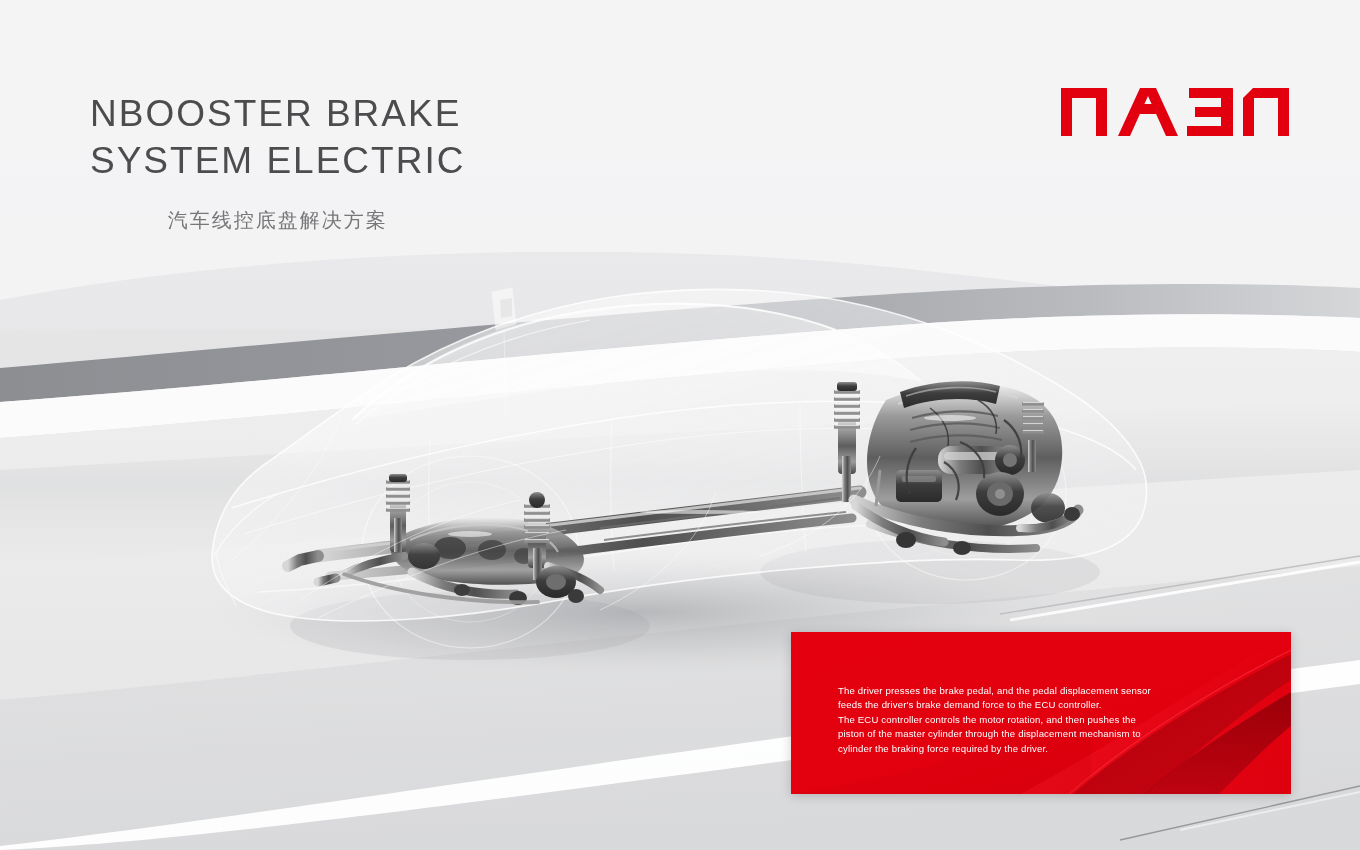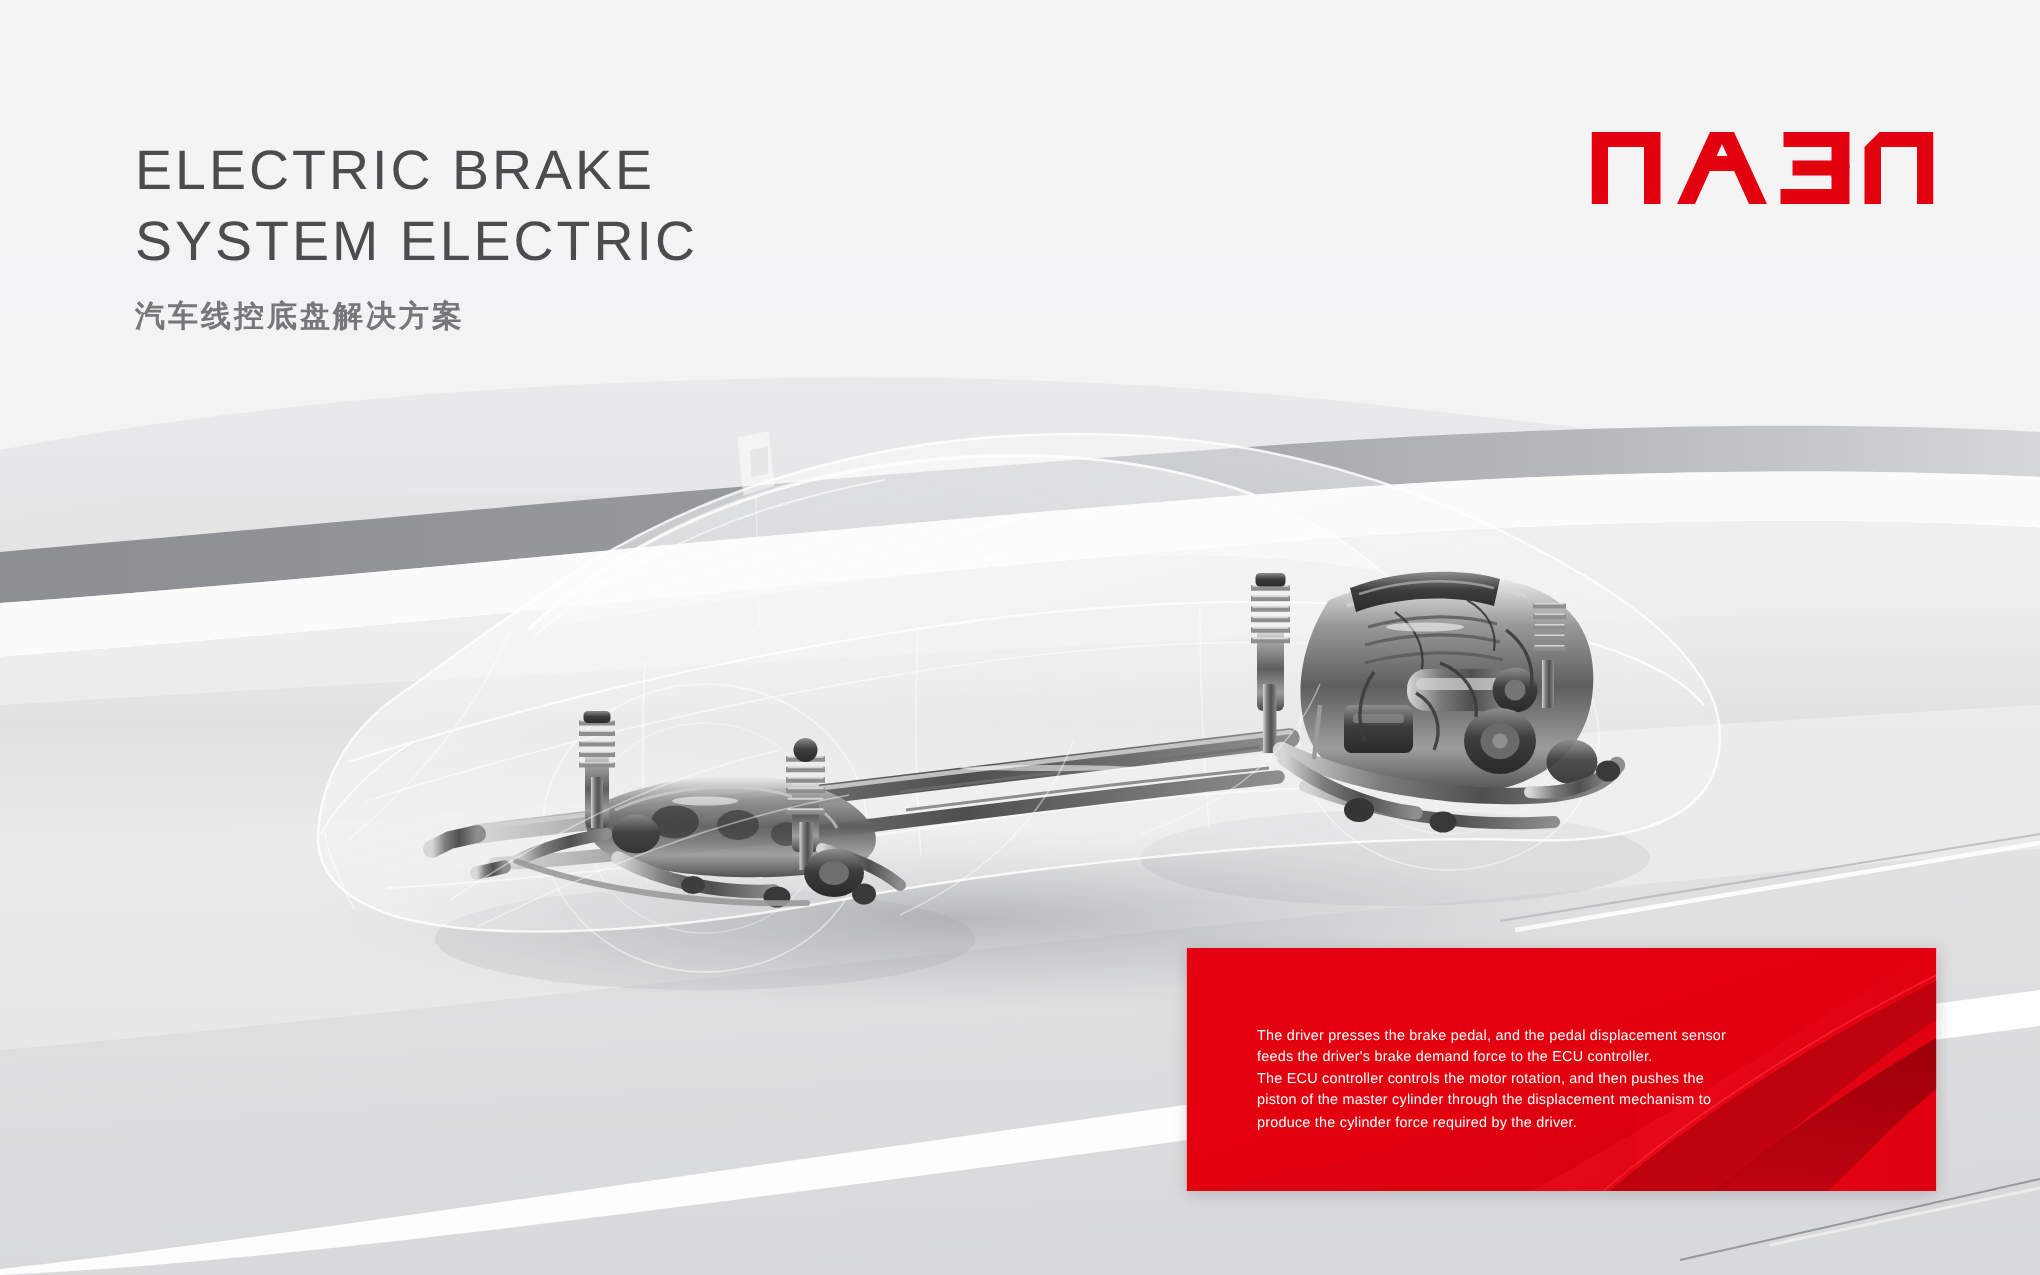--- a/index.html
+++ b/index.html
@@ -18,22 +18,22 @@
   }
   .bg-svg{position:absolute;inset:0;width:1360px;height:850px;}
 
   
   .title-block{position:absolute;left:90px;top:90px;}
   .title-line{
     font-size:37px;line-height:47px;letter-spacing:2.0px;
     color:#4c4c4e;font-weight:300;white-space:nowrap;
   }
   .subtitle{
-    margin-top:13px;font-size:20px;letter-spacing:2.0px;
-    color:#77777a;font-weight:700;white-space:nowrap;
+    margin-top:23px;font-size:20px;letter-spacing:2.0px;
+    color:#77777a;font-weight:400;white-space:nowrap;text-align:center;
   }
 
   
   .logo{position:absolute;left:1061px;top:82px;width:228px;height:54px;}
 
   
   .red-panel{
     position:absolute;left:791px;top:632px;width:500px;height:162px;
     overflow:hidden;
     box-shadow:0 2px 10px rgba(0,0,0,.18);
@@ -385,21 +385,21 @@
     <g stroke="#ffffff" stroke-width="1" fill="none" opacity=".45">
       <path d="M300,600 C 360,560 430,520 520,500"></path>
       <path d="M318,618 C 392,582 470,548 566,530"></path>
       <path d="M600,610 C 660,582 700,540 716,492"></path>
       <path d="M760,556 C 820,536 862,500 880,456"></path>
       <path d="M232,560 C 280,520 320,470 340,420"></path>
     </g>
   </svg>
 
   <div class="title-block">
-    <div class="title-line">ELECTRIC BRAKE</div>
+    <div class="title-line">NBOOSTER BRAKE</div>
     <div class="title-line">SYSTEM ELECTRIC</div>
     <div class="subtitle">汽车线控底盘解决方案</div>
   </div>
 
   <div class="logo">
     <svg viewBox="0 0 228 54" width="228" height="54">
       <g fill="#e2000f">
 
         <path d="M0,54 L0,6 L46,6 L40,16 L11,16 L11,54 Z"></path>
         <path d="M35,54 L35,16 L46,6 L46,54 Z"></path>
@@ -450,17 +450,17 @@
       <path d="M500,18 C 420,58 338,110 278,162" fill="none" stroke="#ff3a46" stroke-width="1.2" opacity=".5"></path>
 
       <path d="M0,162 C 90,150 200,120 300,78 L300,162 Z" fill="#c9000c" opacity=".18"></path>
     </svg>
 
     <div class="red-text">
       <p>The driver presses the brake pedal, and the pedal displacement sensor</p>
       <p>feeds the driver's brake demand force to the ECU controller.</p>
       <p>The ECU controller controls the motor rotation, and then pushes the</p>
       <p>piston of the master cylinder through the displacement mechanism to</p>
-      <p>produce the cylinder force required by the driver.</p>
+      <p>cylinder the braking force required by the driver.</p>
     </div>
   </div>
 
 </div>
 
 </body></html>

